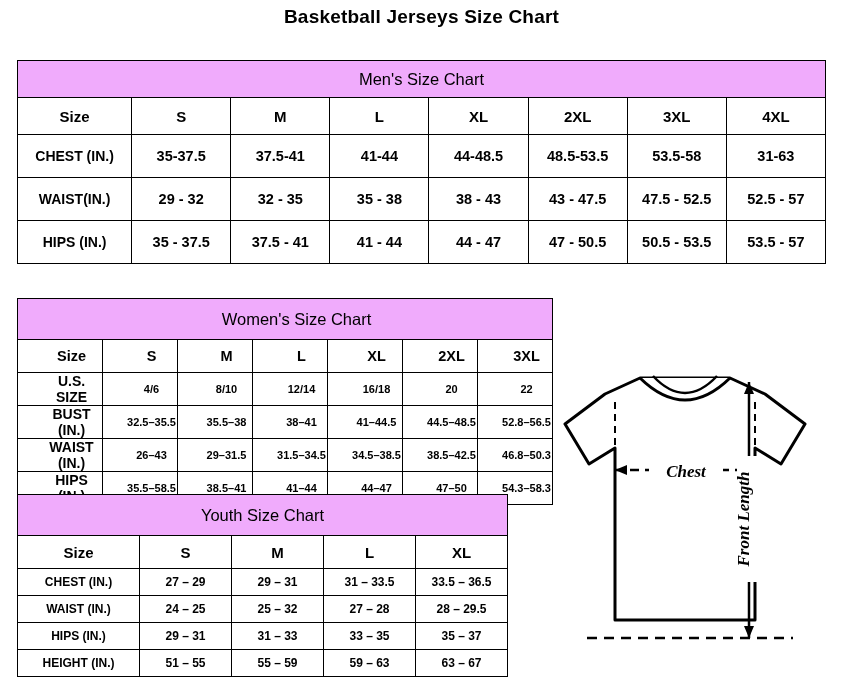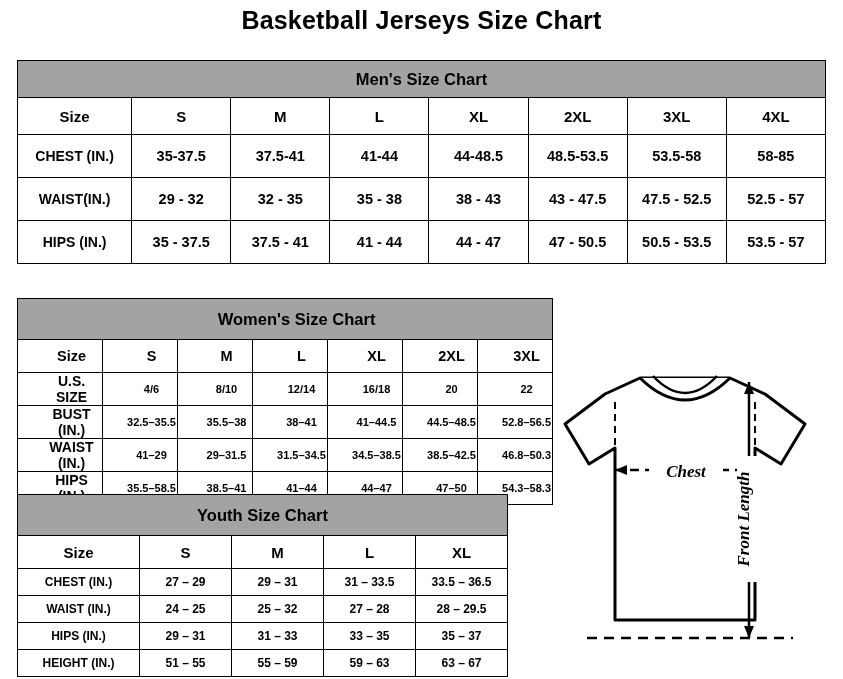--- a/index.html
+++ b/index.html
@@ -14,40 +14,40 @@
     font-family: "Liberation Sans", sans-serif;
     color: #000000;
     overflow: hidden;
   }
   #page-title {
     position: absolute;
     top: 6px;
     left: 0;
     width: 843px;
     text-align: center;
-    font-size: 25px;
+    font-size: 19px;
     font-weight: bold;
     letter-spacing: 0.2px;
   }
   table {
     border-collapse: collapse;
     table-layout: fixed;
   }
   table td, table th {
     border: 1px solid #000000;
     text-align: center;
     vertical-align: middle;
     font-weight: bold;
     background: #ffffff;
     padding: 0;
   }
   .chart-title td {
-    background: #a3a3a3;
+    background: #f0abfc;
     font-size: 16px;
-    font-weight: bold;
+    font-weight: normal;
     height: 34px;
   }
 
   
   #mens-table {
     position: absolute;
     left: 17px;
     top: 60px;
     width: 809px;
   }
@@ -128,21 +128,21 @@
       <td>4XL</td>
     </tr>
     <tr>
       <td class="rowlabel">CHEST (IN.)</td>
       <td>35-37.5</td>
       <td>37.5-41</td>
       <td>41-44</td>
       <td>44-48.5</td>
       <td>48.5-53.5</td>
       <td>53.5-58</td>
-      <td>58-85</td>
+      <td>31-63</td>
     </tr>
     <tr>
       <td class="rowlabel">WAIST(IN.)</td>
       <td>29 - 32</td>
       <td>32 - 35</td>
       <td>35 - 38</td>
       <td>38 - 43</td>
       <td>43 - 47.5</td>
       <td>47.5 - 52.5</td>
       <td>52.5 - 57</td>
@@ -196,21 +196,21 @@
       <td class="rowlabel">BUST (IN.)</td>
       <td>32.5–35.5</td>
       <td>35.5–38</td>
       <td>38–41</td>
       <td>41–44.5</td>
       <td>44.5–48.5</td>
       <td>52.8–56.5</td>
     </tr>
     <tr>
       <td class="rowlabel">WAIST (IN.)</td>
-      <td>41–29</td>
+      <td>26–43</td>
       <td>29–31.5</td>
       <td>31.5–34.5</td>
       <td>34.5–38.5</td>
       <td>38.5–42.5</td>
       <td>46.8–50.3</td>
     </tr>
     <tr>
       <td class="rowlabel">HIPS (IN.)</td>
       <td>35.5–58.5</td>
       <td>38.5–41</td>

